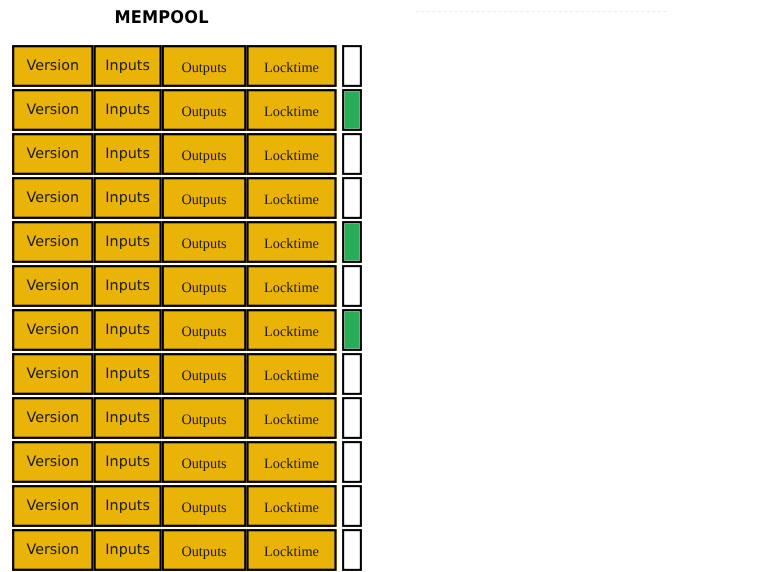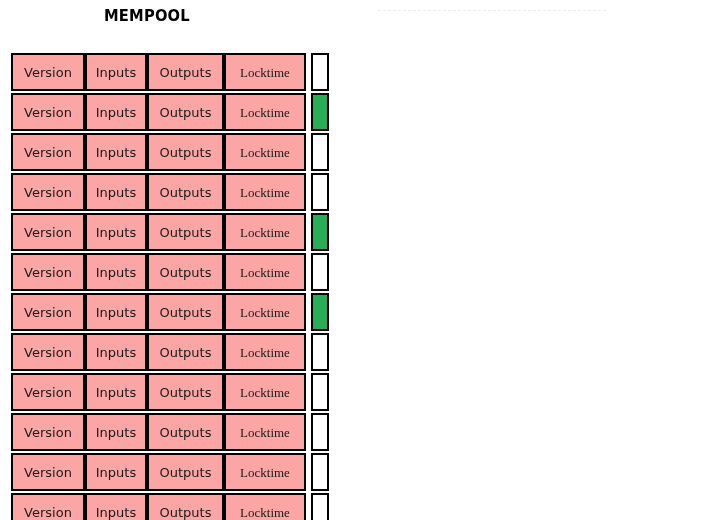--- a/index.html
+++ b/index.html
@@ -53,37 +53,37 @@
   .tx-row {
     display: flex;
     align-items: stretch;
     height: 40px;
     box-sizing: border-box;
   }
 
   .tx-cell {
     box-sizing: border-box;
     border: 2px solid #000000;
-    background: #fca5a5;
+    background: #eab308;
     display: flex;
     align-items: center;
     justify-content: center;
     font-size: 13px;
     color: #1a1a1a;
     height: 38px;
-    margin-top: 17px;
+    margin-top: 5px;
     margin-bottom: 1px;
     line-height: 1;
     white-space: nowrap;
     overflow: hidden;
   }
 
   .tx-cell.col-version  { width: 74px; }
   .tx-cell.col-inputs   { width: 62px; }
-  .tx-cell.col-outputs  { width: 77px; }
+  .tx-cell.col-outputs  { width: 77px; font-family: Liberation Serif, serif; }
   .tx-cell.col-locktime { width: 82px; font-family: Liberation Serif, serif; }
 
   .tx-cell.col-status {
     width: 18px;
     margin-left: 5px;
     padding: 0;
   }
 
   .status-fill {
     width: 100%;

